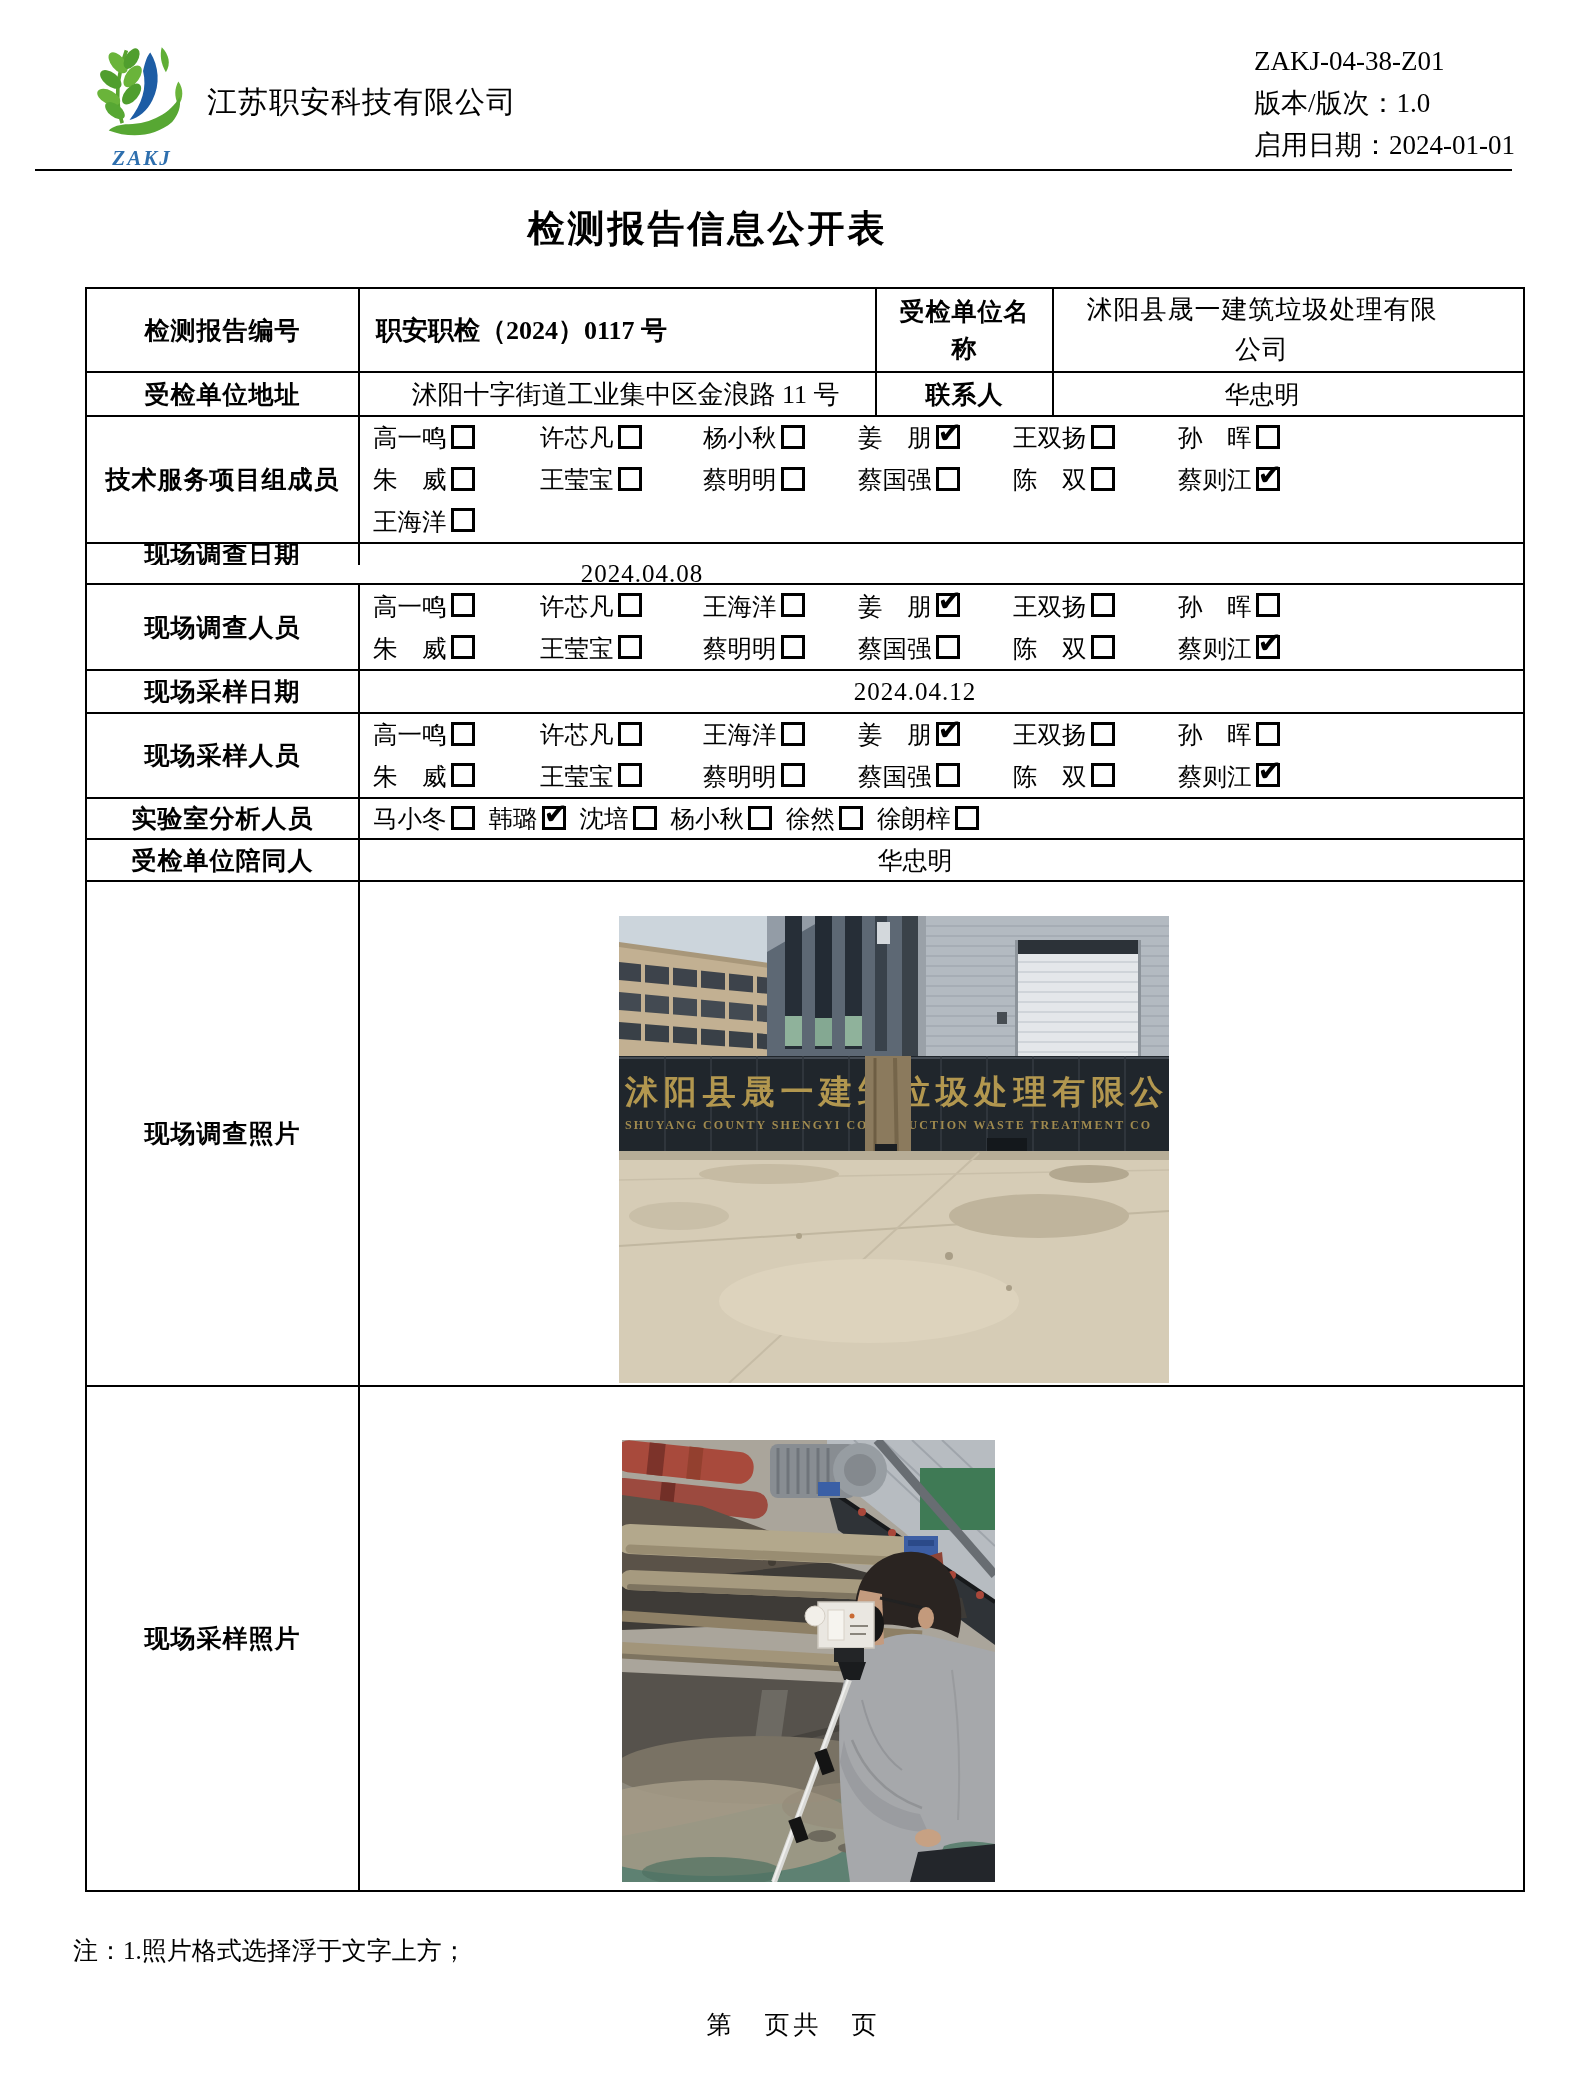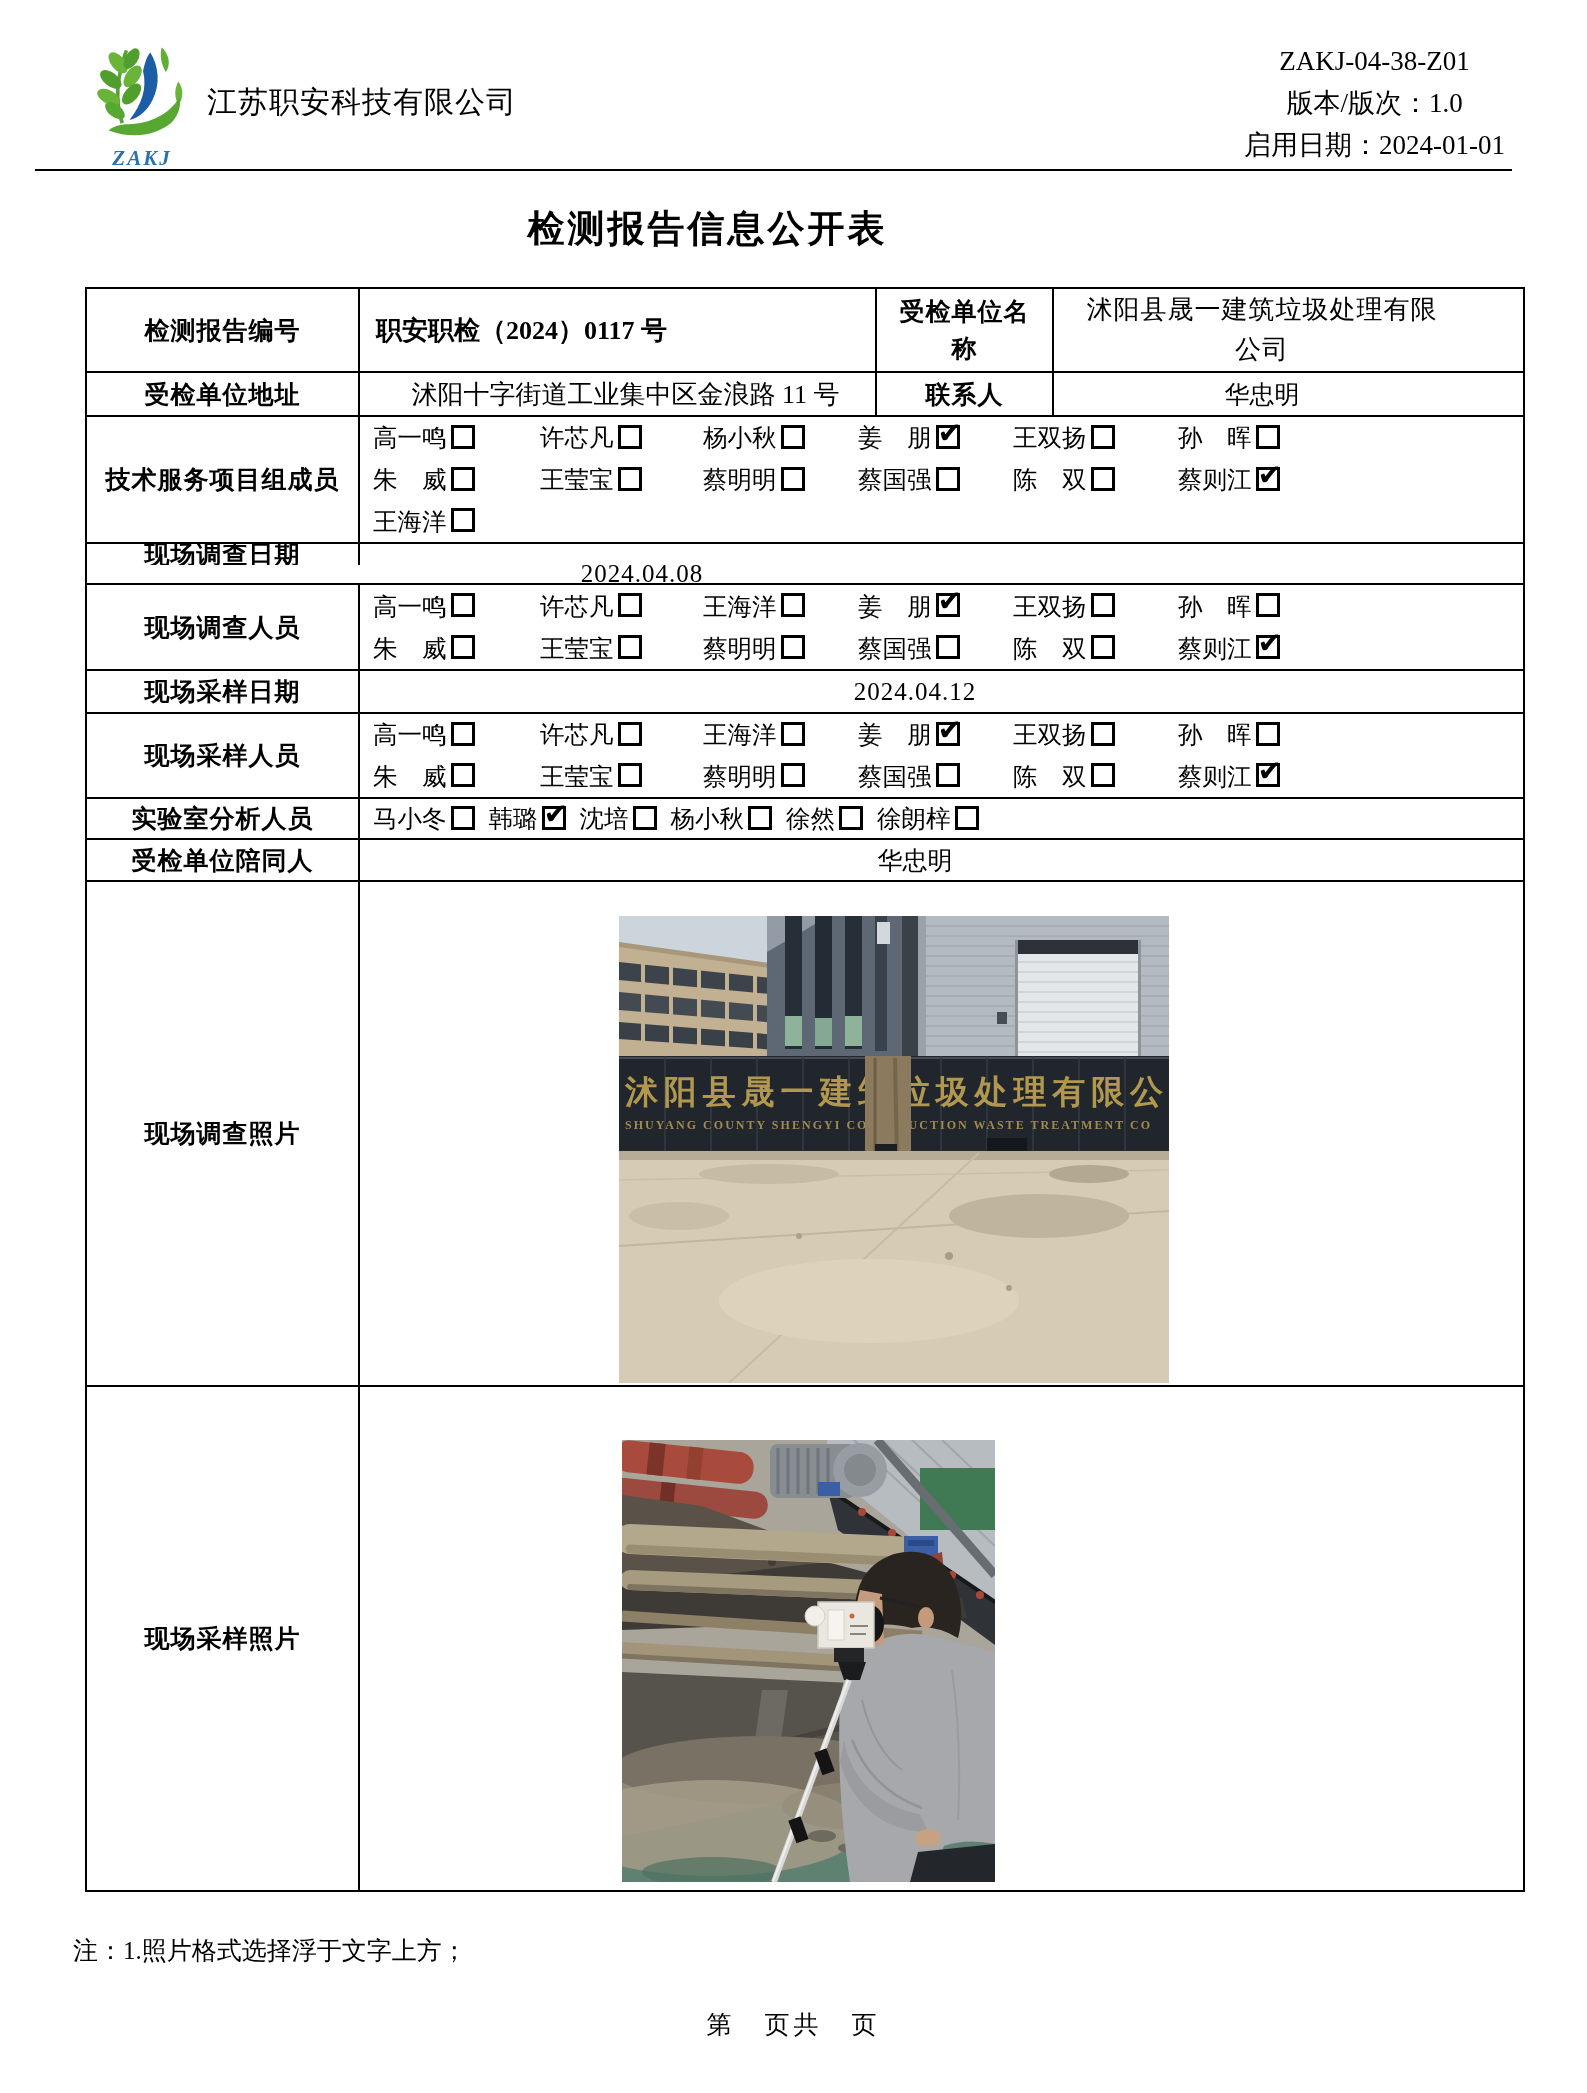--- a/index.html
+++ b/index.html
@@ -4,21 +4,21 @@
 <style>
   html,body{margin:0;padding:0;background:#ffffff;}
   body{font-family:"Liberation Serif","DejaVu Serif",serif;color:#000;}
   .page{position:relative;width:1587px;height:2093px;background:#fff;overflow:hidden;}
 
   
   .logo-svg{position:absolute;left:94px;top:42px;}
   .logo-zakj{position:absolute;left:92px;top:146px;width:100px;text-align:center;
     font-style:italic;font-weight:bold;font-size:21px;color:#2e6fae;letter-spacing:2px;}
   .company{position:absolute;left:207px;top:82px;font-size:30px;letter-spacing:1px;}
-  .hdr-right{position:absolute;right:82px;top:40px;text-align:center;font-size:27px;line-height:42px;}
+  .hdr-right{position:absolute;right:72px;top:40px;text-align:left;font-size:27px;line-height:42px;}
   .hdr-rule{position:absolute;left:35px;top:169px;width:1477px;height:0;border-top:2px solid #000;}
   .title{position:absolute;left:0;top:204px;width:1415px;text-align:center;
     font-size:37px;font-weight:bold;letter-spacing:3px;}
 
   
   .tbl{position:absolute;left:85px;top:287px;width:1440px;border:2px solid #000;box-sizing:border-box;}
   .trow{display:flex;border-bottom:2px solid #000;box-sizing:border-box;}
   .trow:last-child{border-bottom:none;}
   .tcell{border-right:2px solid #000;box-sizing:border-box;display:flex;align-items:center;
     justify-content:center;overflow:hidden;}

